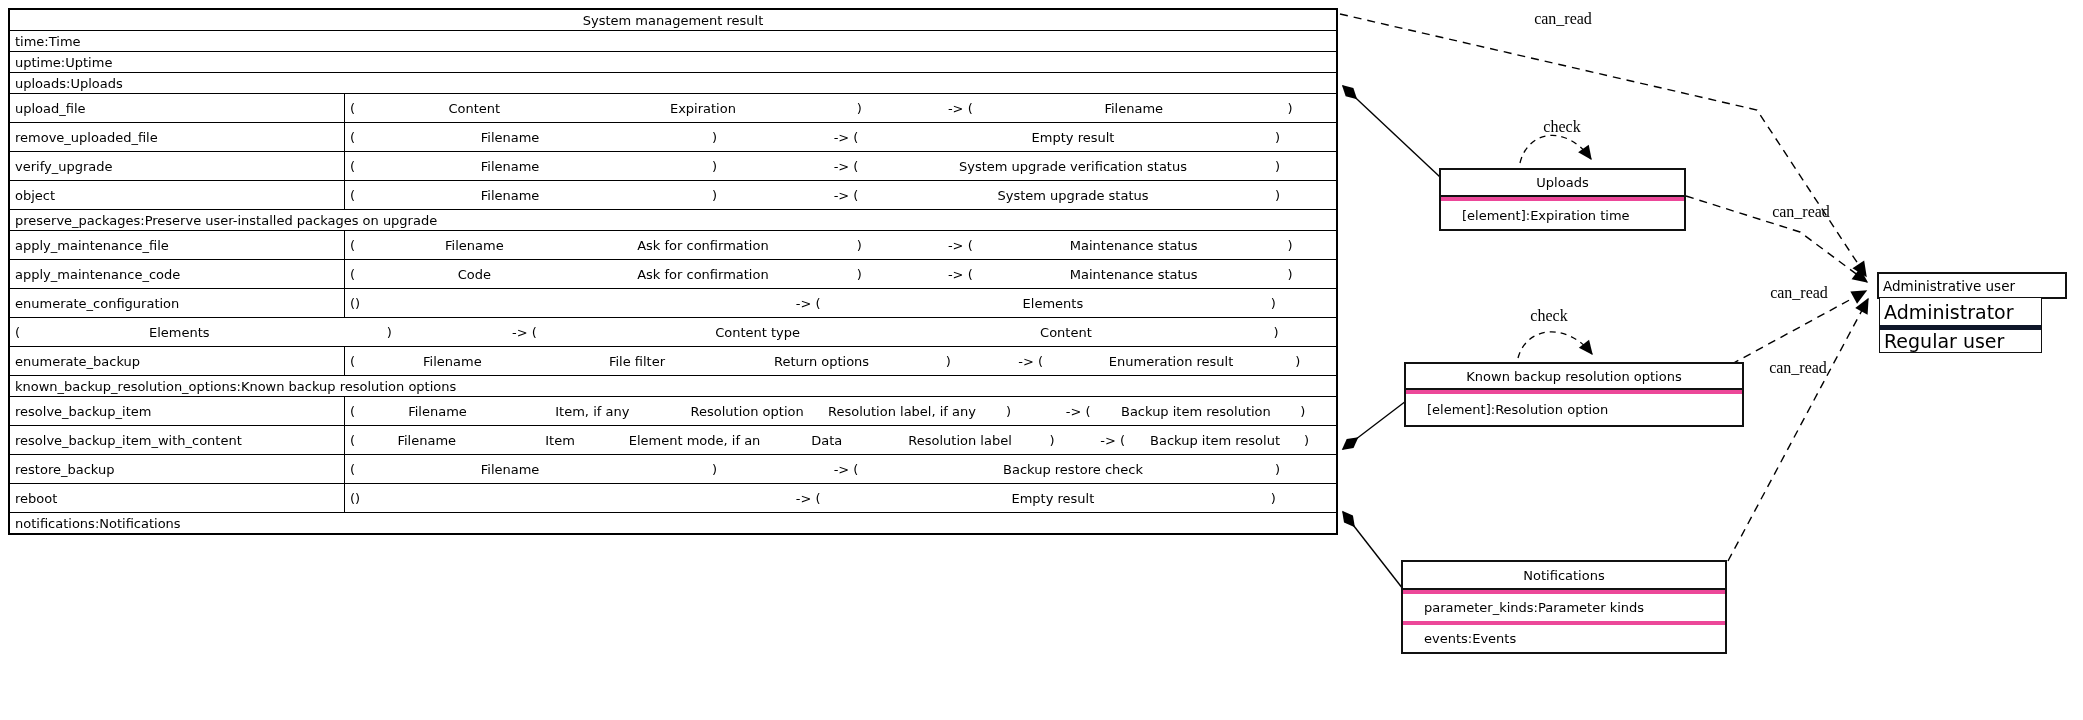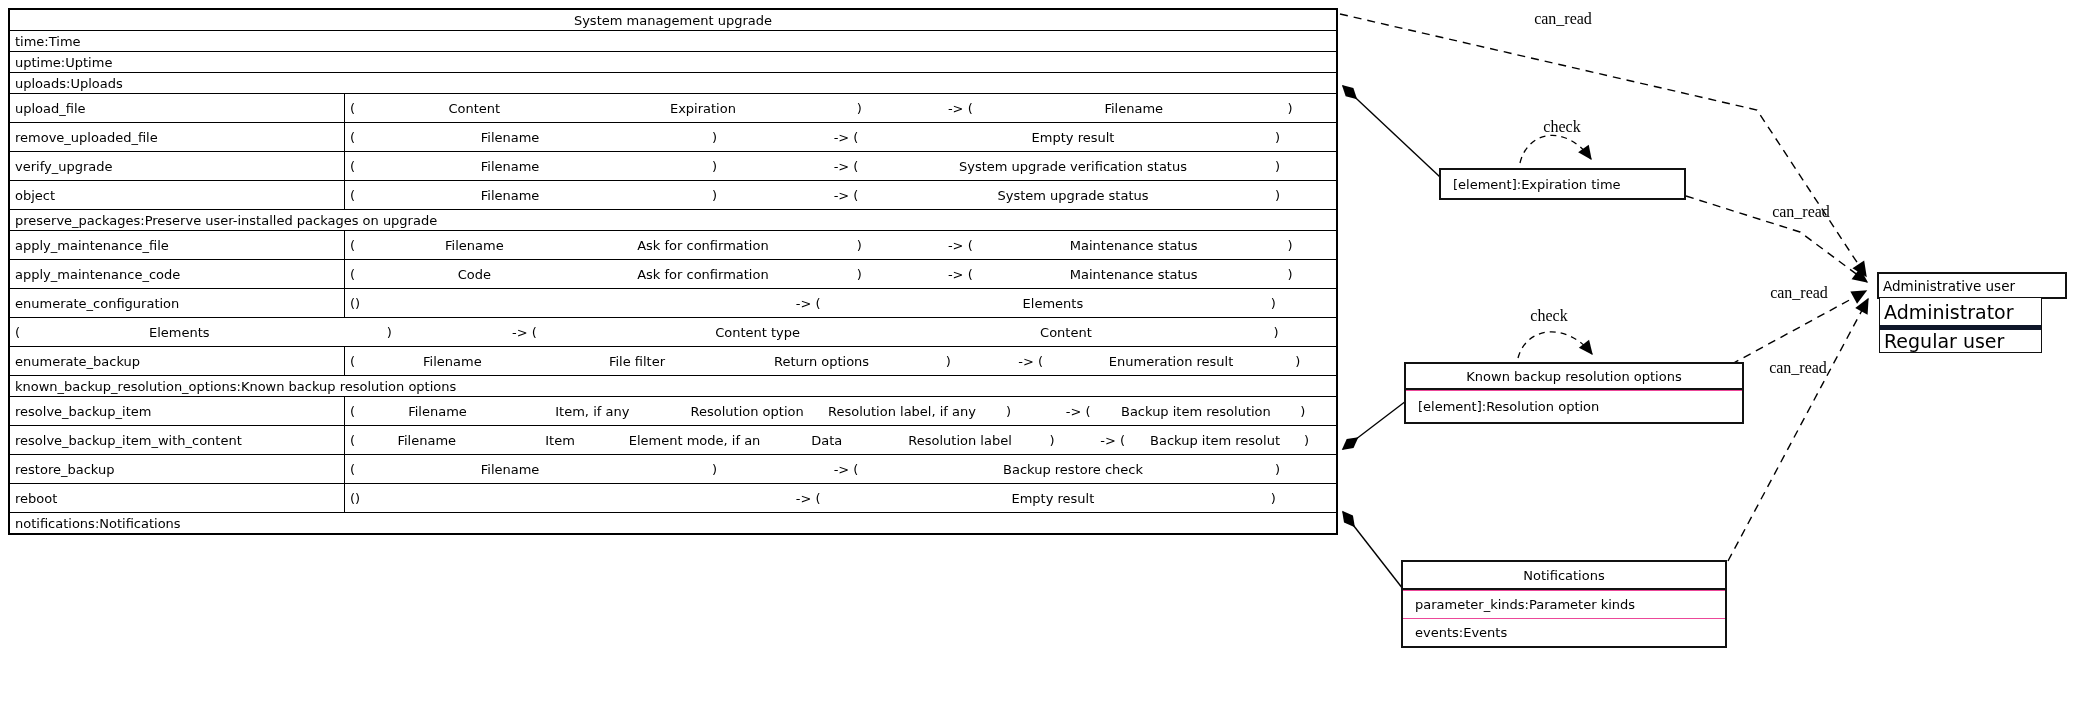--- a/index.html
+++ b/index.html
@@ -18,21 +18,21 @@
          border-right:1px solid #000;box-sizing:border-box;white-space:nowrap;}
   .sig{flex:1;display:flex;align-items:center;white-space:nowrap;padding-right:4px;}
   .sig .p{flex:0 0 auto;padding:0 5px;}
   .sig .sp{flex:0 1 0;display:flex;align-items:center;justify-content:center;padding:0 2px;}
   .sig .wrap{flex:1 1 0;display:flex;min-width:0;}
   .sig .tok{flex:1;text-align:center;padding:0 2px;overflow:hidden;}
   
   .obox{position:absolute;background:#fff;border:2px solid #111;box-sizing:border-box;z-index:2;
         font-size:13px;}
   .obox .bt{display:flex;align-items:center;justify-content:center;border-bottom:2px solid #111;}
-  .obox .br{display:flex;align-items:center;padding-left:12px;border-top:1px solid #ec4899;}
+  .obox .br{display:flex;align-items:center;padding-left:21px;border-top:4px solid #ec4899;}
   .obox .br:first-of-type{border-top:none;}
   #uploads-box{left:1439px;top:168px;width:247px;}
   #uploads-box .bt{height:25px;}
   #uploads-box .br{height:28px;}
   #known-box{left:1404px;top:362px;width:340px;}
   #known-box .bt{height:24px;}
   #known-box .br{height:31px;}
   #notif-box{left:1401px;top:560px;width:326px;}
   #notif-box .bt{height:26px;}
   #notif-box .br{height:27px;}
@@ -72,21 +72,21 @@
     <path class="dash" d="M1719,371 L1866,291" marker-end="url(#arrow)"></path>
     <path class="dash" d="M1728,561 L1868,299" marker-end="url(#arrow)"></path>
     <path class="solid" d="M1343,86 L1440,177" marker-start="url(#diamond)"></path>
     <path class="solid" d="M1343,449 L1406,401" marker-start="url(#diamond)"></path>
     <path class="solid" d="M1343,512 L1403,589" marker-start="url(#diamond)"></path>
     <path class="loop" d="M1520,163 C1528,130 1566,124 1591,159" marker-end="url(#arrow)"></path>
     <path class="loop" d="M1518,358 C1526,327 1566,321 1592,354" marker-end="url(#arrow)"></path>
   </svg>
 
   <div id="main-table">
-    <div id="table-title">System management upgrade</div>
+    <div id="table-title">System management result</div>
     <div id="table-rows">
         <div class="row attr">time:Time</div>
         <div class="row attr">uptime:Uptime</div>
         <div class="row attr">uploads:Uploads</div>
         <div class="row method">
           <div class="mname">upload_file</div>
           <div class="sig">
             <span class="p">(</span>
             <span class="wrap" style="flex-grow: 2;">
               <span class="tok">Content</span>
@@ -285,20 +285,21 @@
               <span class="tok">Empty result</span>
             </span>
             <span class="sp" style="flex-grow: 0.35;">)</span>
           </div>
         </div>
         <div class="row attr">notifications:Notifications</div>
       </div>
   </div>
 
   <div class="obox" id="uploads-box">
+    <div class="bt">Uploads</div>
     <div class="br">[element]:Expiration time</div>
   </div>
 
   <div class="obox" id="known-box">
     <div class="bt">Known backup resolution options</div>
     <div class="br">[element]:Resolution option</div>
   </div>
 
   <div class="obox" id="notif-box">
     <div class="bt">Notifications</div>

